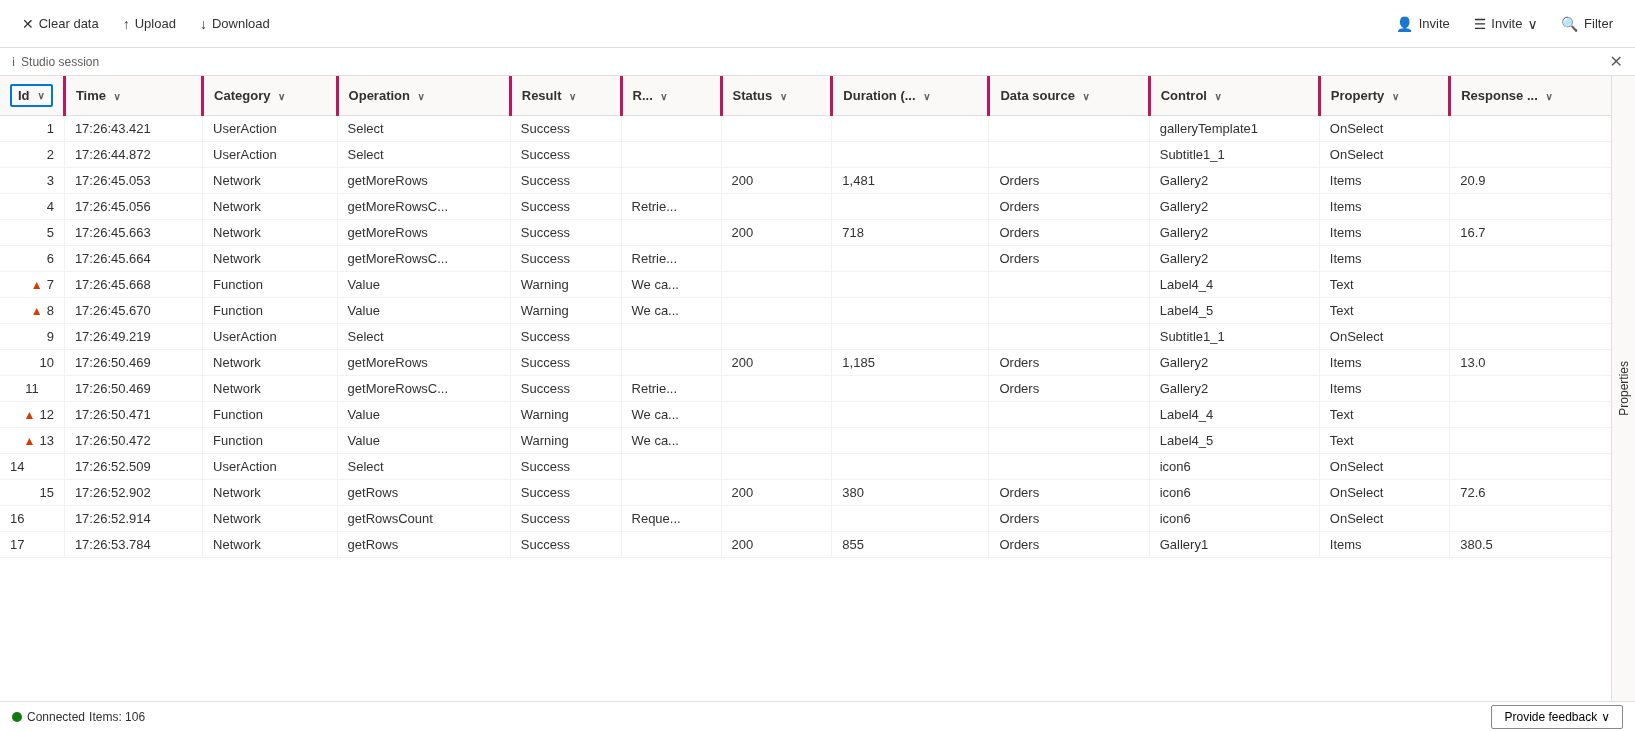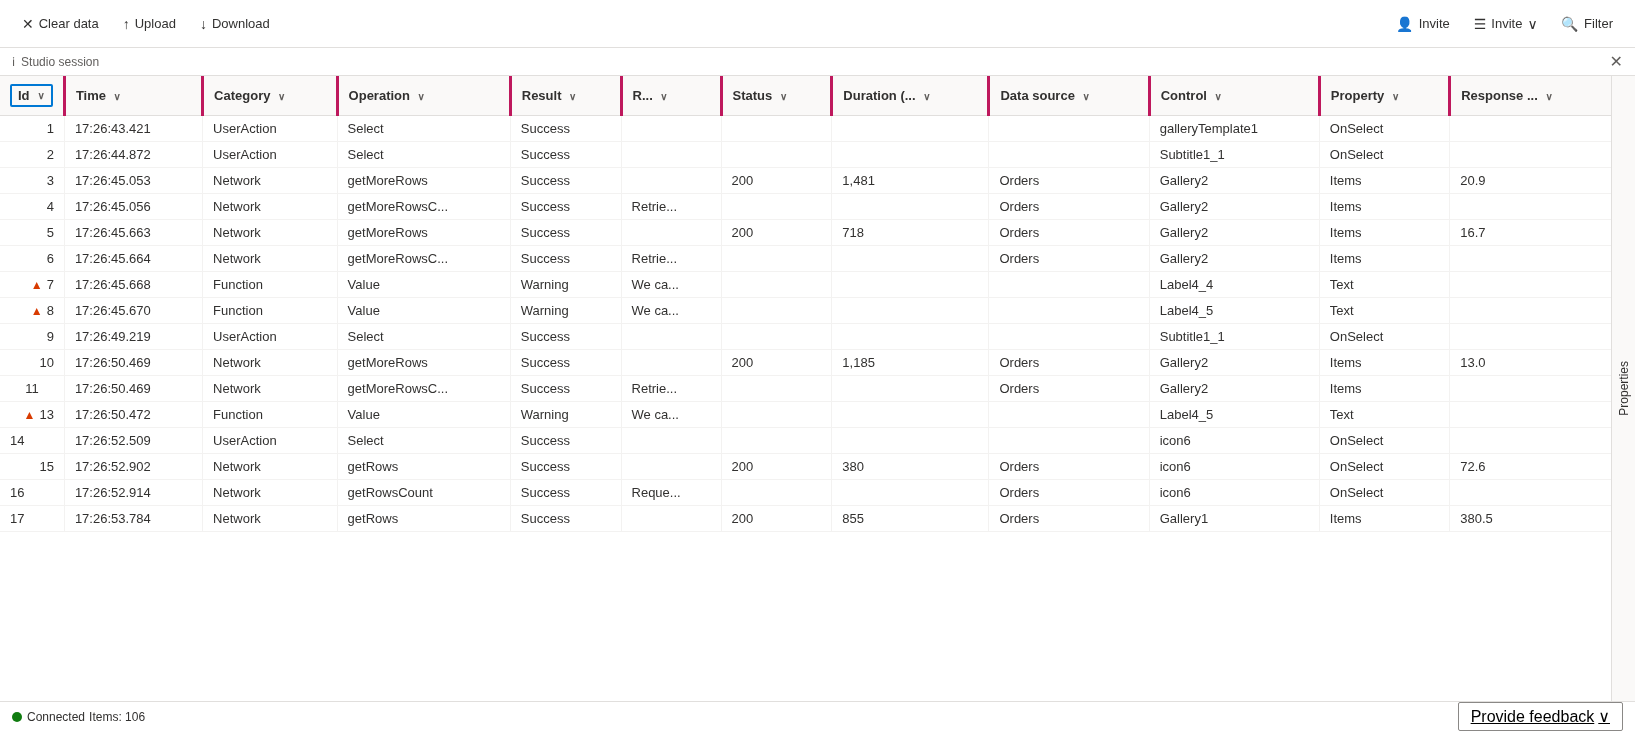--- a/index.html
+++ b/index.html
@@ -82,21 +82,21 @@
     .status-bar {
       display: flex; align-items: center; padding: 0 12px; height: 30px;
       border-top: 1px solid #e1dfdd; background: #fff;
       font-size: 12px; color: #323130;
     }
     .status-connected { display: flex; align-items: center; gap: 5px; text-align: right; }
     .status-dot { width: 10px; height: 10px; border-radius: 50%; background: #107c10; }
     .status-items { margin-left: 4px; }
     .provide-feedback-btn {
       margin-left: auto; border: 1px solid #8a8886; background: #fff; padding: 4px 12px;
-      cursor: pointer; font-size: 16px; border-radius: 2px; display: flex; align-items: center; gap: 4px; text-decoration: underline;
+      cursor: pointer; font-size: 12px; border-radius: 2px; display: flex; align-items: flex-start; gap: 4px;
     }
 
     
     .table-wrapper::-webkit-scrollbar { width: 8px; height: 8px; }
     .table-wrapper::-webkit-scrollbar-track { background: #f3f2f1; }
     .table-wrapper::-webkit-scrollbar-thumb { background: #c8c6c4; border-radius: 4px; }
   </style>
 </head>
 <body>
 
@@ -309,20 +309,34 @@
             <td>Success</td>
             <td>Retrie...</td>
             <td></td>
             <td></td>
             <td>Orders</td>
             <td>Gallery2</td>
             <td>Items</td>
             <td></td>
           </tr>
           <tr>
+            <td style="text-align: right;"><span class="warn-icon">▲</span><span>12</span></td>
+            <td>17:26:50.471</td>
+            <td>Function</td>
+            <td>Value</td>
+            <td>Warning</td>
+            <td>We ca...</td>
+            <td></td>
+            <td></td>
+            <td></td>
+            <td>Label4_4</td>
+            <td>Text</td>
+            <td></td>
+          </tr>
+          <tr>
             <td style="text-align: right;"><span class="warn-icon">▲</span><span>13</span></td>
             <td>17:26:50.472</td>
             <td>Function</td>
             <td>Value</td>
             <td>Warning</td>
             <td>We ca...</td>
             <td></td>
             <td></td>
             <td></td>
             <td>Label4_5</td>

